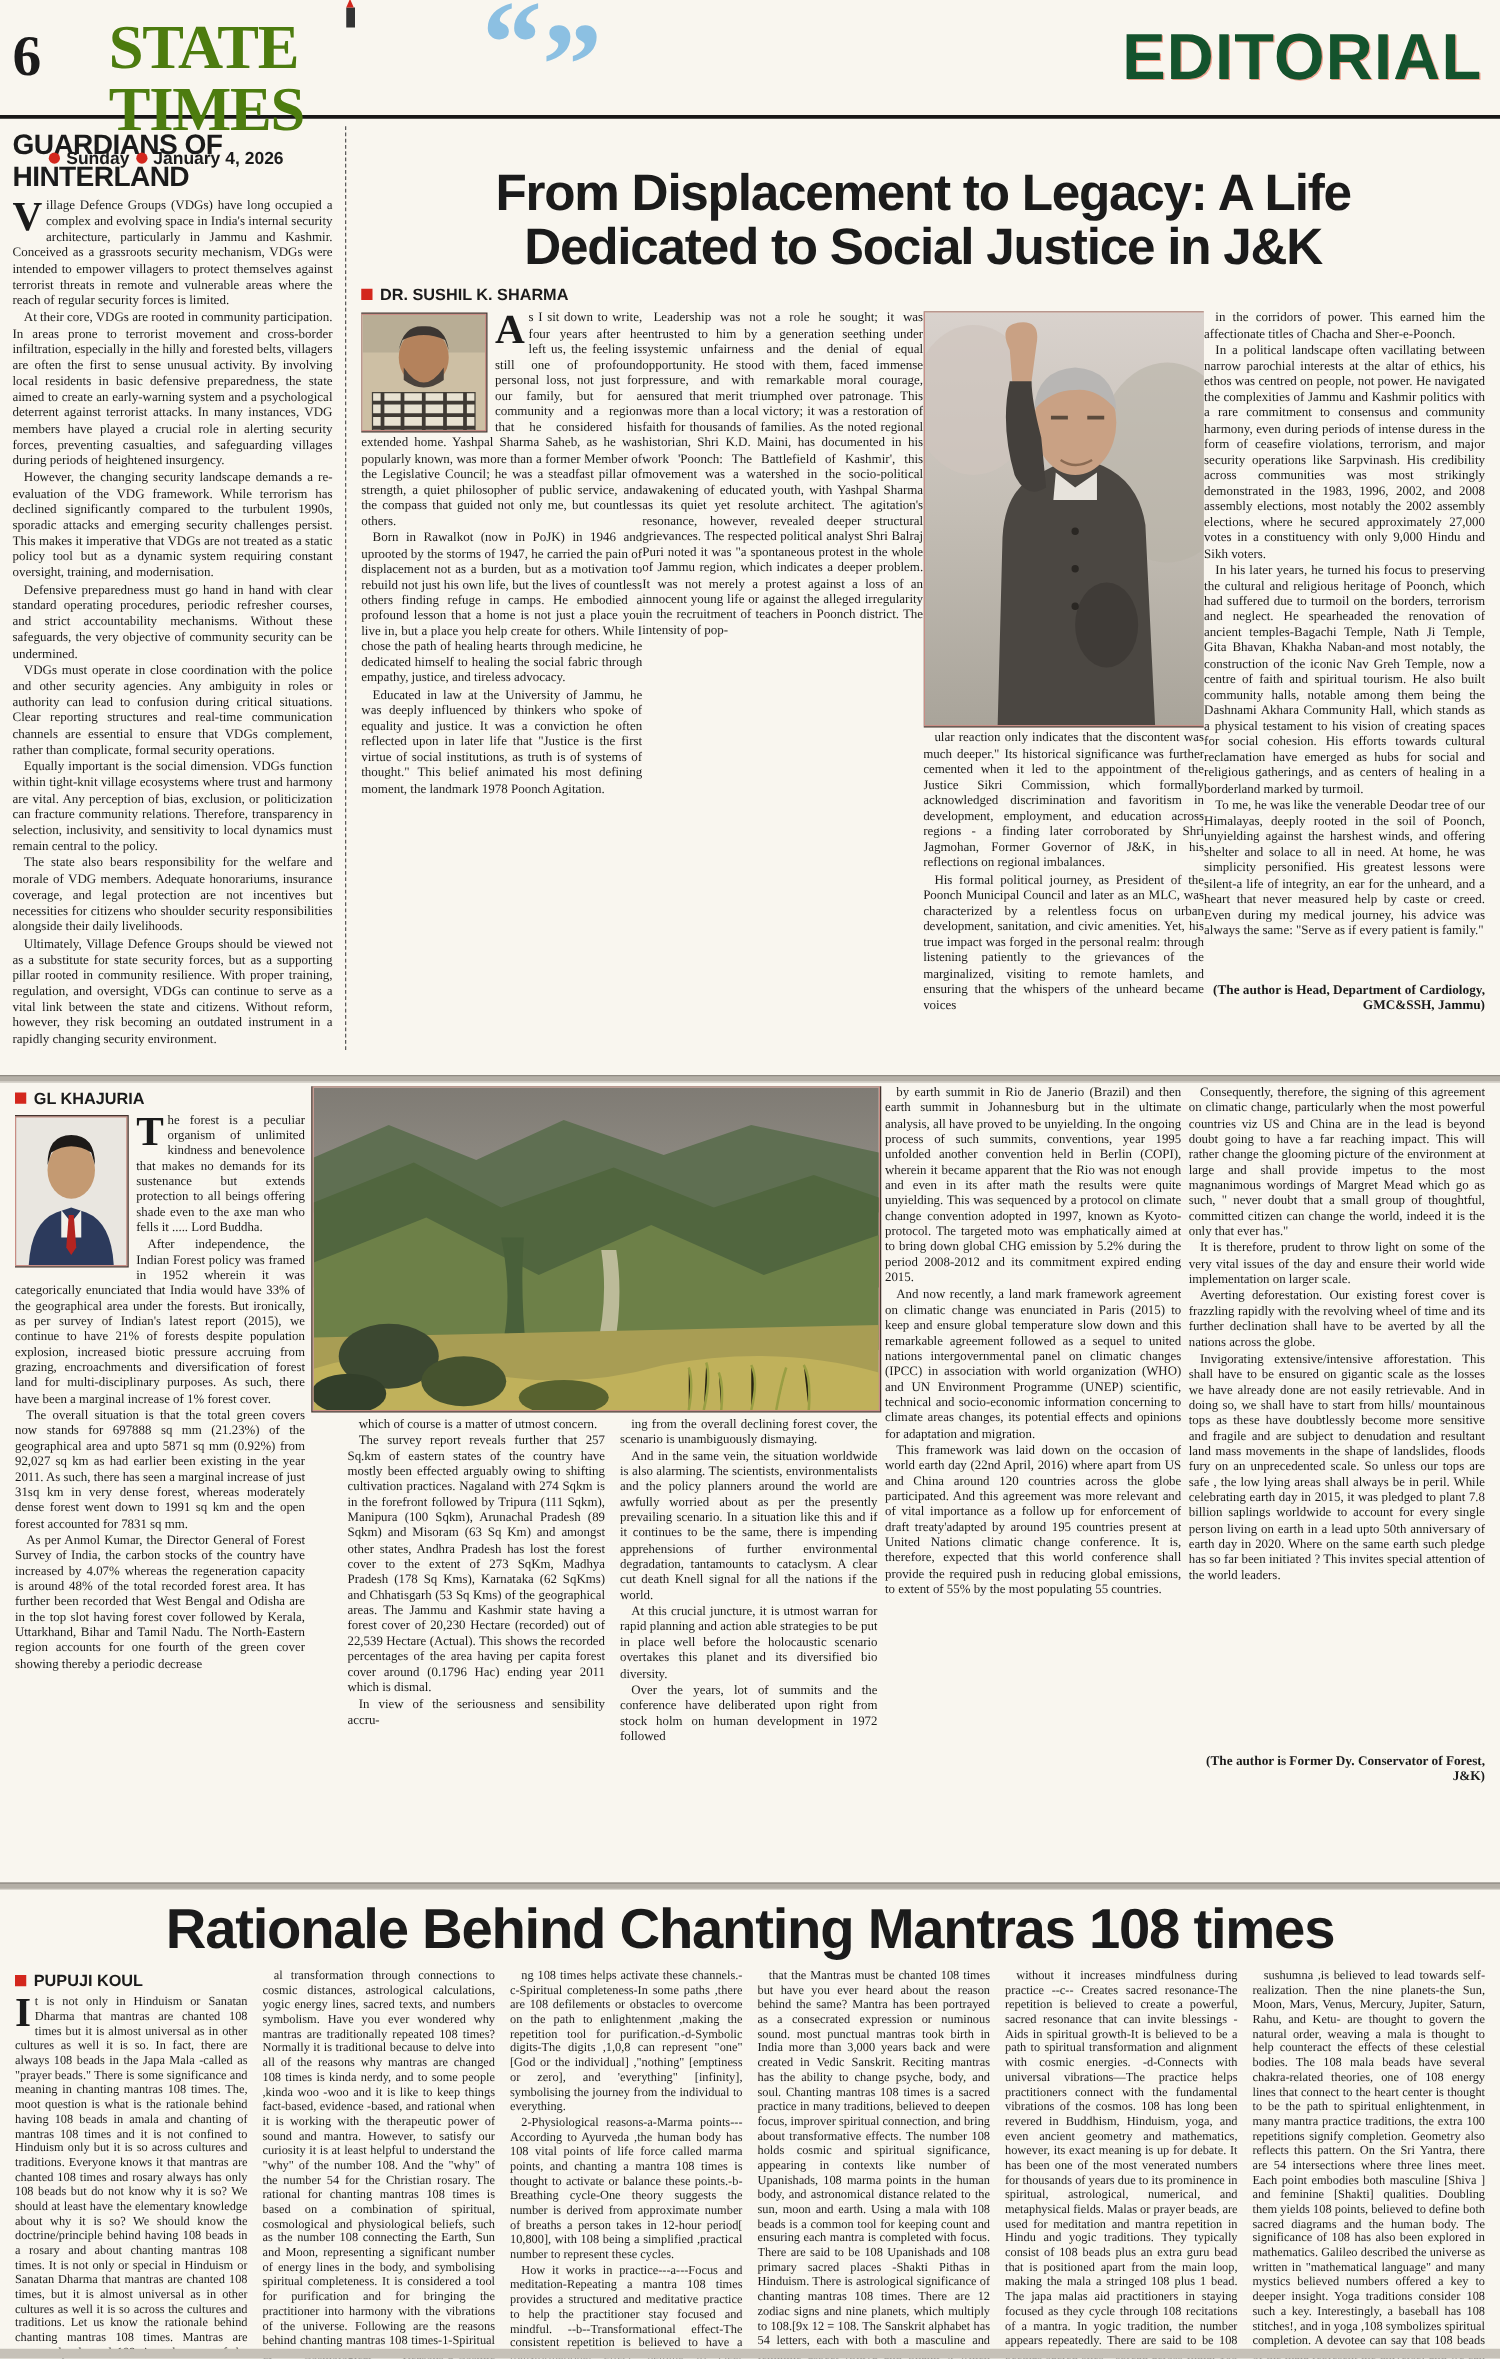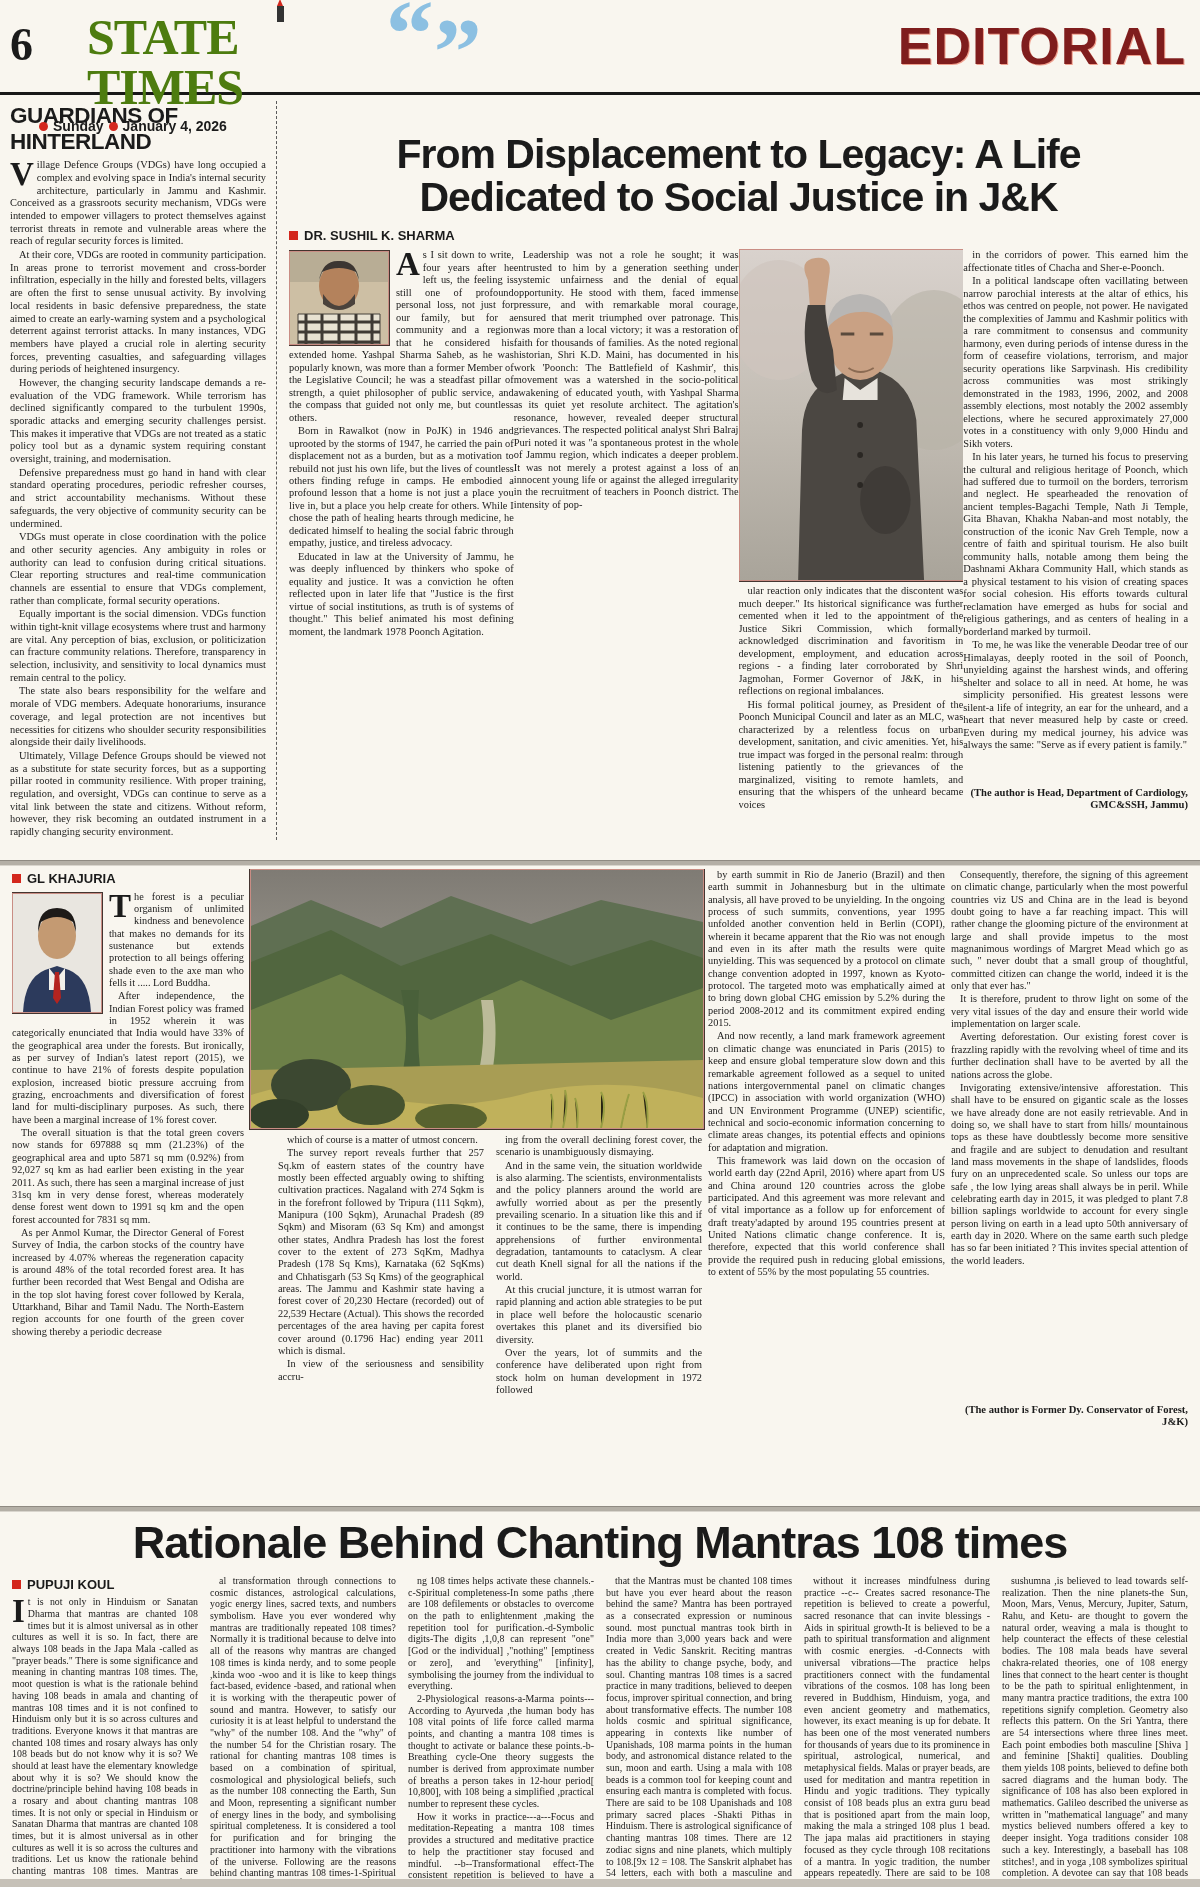--- a/index.html
+++ b/index.html
@@ -12,21 +12,21 @@
   .logo{font-family:"Liberation Serif",serif;font-size:50px;font-weight:700;letter-spacing:-1px;line-height:1;margin-top:4px;color:#4d7c0f;margin-left:48px;}
   .pencil{position:absolute;left:238px;top:-2px;width:7px;height:16px;background:#333;}
   .pencil::before{content:"";position:absolute;top:-7px;left:0;border-left:3.5px solid transparent;border-right:3.5px solid transparent;border-bottom:7px solid #d3271d;}
   .dateline{font-family:"Liberation Sans",sans-serif;font-weight:700;font-size:14px;margin-top:6px;display:flex;align-items:center;gap:5px;}
   .reddot{width:9px;height:9px;border-radius:50%;background:#d3271d;display:inline-block;}
   .quoteblk{display:flex;margin-left:34px;width:600px;align-items:flex-start;}
   .qmark{color:#8cc0e2;font-size:96px;line-height:0.55;font-weight:700;font-family:"Liberation Serif",serif;}
   .qmark.close{align-self:flex-end;line-height:0.2;}
   .qtext{font-size:17px;font-weight:700;line-height:1.45;padding:4px 6px 0 8px;}
   .qattr{font-weight:700;}
-  .editorial{margin-left:auto;font-family:"Liberation Sans",sans-serif;font-weight:800;font-size:52px;letter-spacing:1px;color:#7f1d1d;line-height:1;margin-top:12px;text-shadow:1px 1px 0 #f0a08e;}
+  .editorial{margin-left:auto;font-family:"Liberation Sans",sans-serif;font-weight:800;font-size:52px;letter-spacing:1px;color:#14532d;line-height:1;margin-top:12px;text-shadow:1px 1px 0 #f0a08e;}
   
   .byline{display:flex;align-items:center;gap:6px;font-family:"Liberation Sans",sans-serif;font-weight:700;font-size:13px;margin:2px 0 4px;}
   .redsq{width:9px;height:9px;background:#d3271d;flex:0 0 auto;}
   p{margin:0 0 1px;text-indent:9px;text-align:justify;}
   .dc p:first-child{text-indent:0;}
   .dc p:first-child::first-letter{float:left;font-size:33px;line-height:0.82;font-weight:700;padding:2px 3px 0 0;}
   .attr{font-weight:700;text-align:right;font-size:10.6px;margin-top:2px;text-indent:0;}
   .sep{height:4px;background:#b4afa6;border-top:1px solid #8f8a82;border-bottom:1px solid #d9d5cd;margin:1px 0;}
   .photoframe{border:1px solid #c98d84;outline:1px solid #44342f;background:#cfc9c0;display:block;}
   

